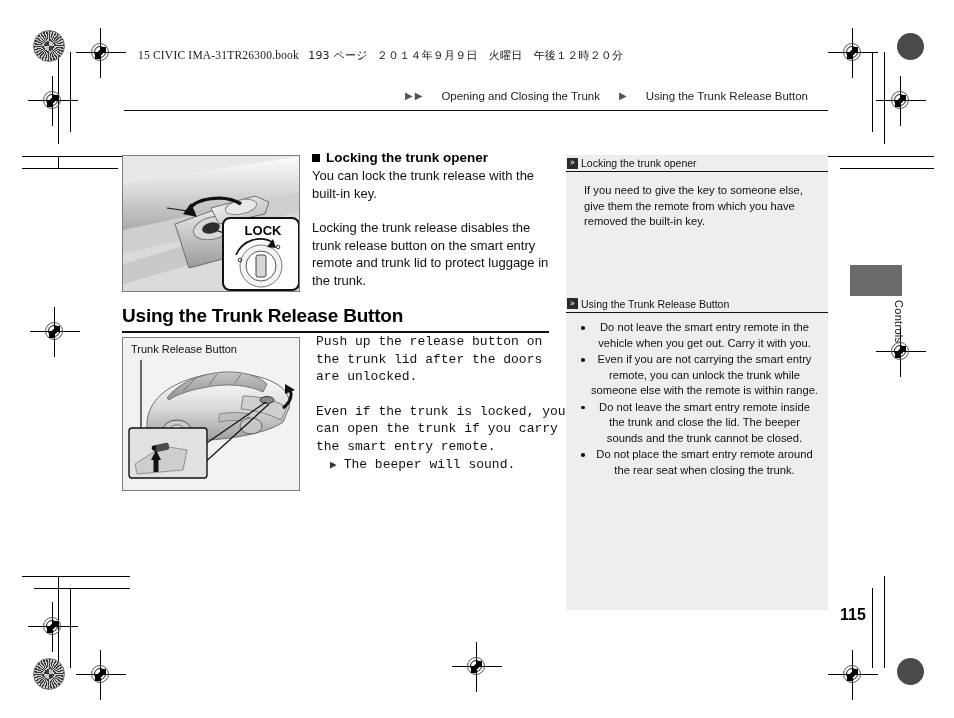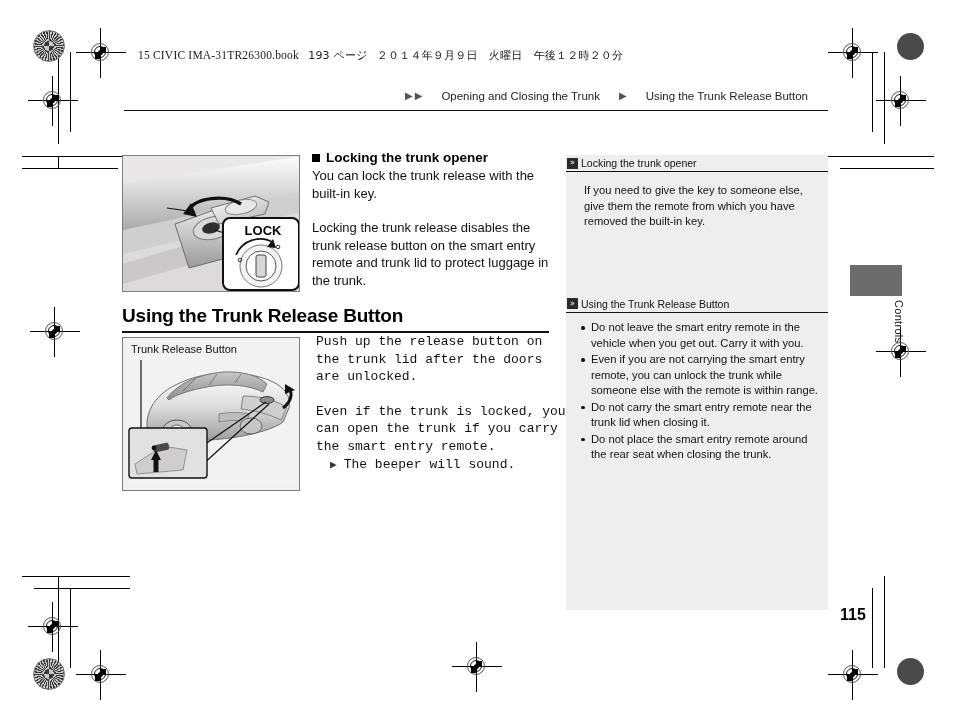--- a/index.html
+++ b/index.html
@@ -87,21 +87,21 @@
     font-size:10.5px;color:#111;padding:2px 0 2px 1px;
   }
   .chev{
     width:11px;height:11px;background:#2b2b2b;color:#fff;font-size:8px;
     display:flex;align-items:center;justify-content:center;line-height:1;flex:0 0 auto;
     font-family:"DejaVu Sans",sans-serif;
   }
   .side-rule{height:1.3px;background:#111;width:100%;}
   .side-body{padding:7px 10px 6px 14px;}
   .side-body p{margin:4px;font-size:11.2px;line-height:15.5px;color:#111;}
-  .side-list{margin:0;padding:0;list-style:none;}
+  .side-list{margin:0;padding:0;list-style:none;text-align:center;}
   .side-list li{
     position:relative;padding-left:11px;font-size:11.2px;line-height:15.5px;color:#111;margin-bottom:1px;
   }
   .side-list li:before{
     content:"";position:absolute;left:1px;top:6px;width:3.5px;height:3.5px;background:#111;border-radius:50%;
   }
   .side-gap{height:56px;}
 
   
   .tab-block{position:absolute;left:850px;top:265px;width:52px;height:31px;background:#6b6b6b;}
@@ -393,21 +393,21 @@
     <div class="side-sec">
       <div class="side-head">
         <span class="chev">»</span>
         <span>Using the Trunk Release Button</span>
       </div>
       <div class="side-rule"></div>
       <div class="side-body">
         <ul class="side-list">
           <li>Do not leave the smart entry remote in the vehicle when you get out. Carry it with you.</li>
           <li>Even if you are not carrying the smart entry remote, you can unlock the trunk while someone else with the remote is within range.</li>
-          <li>Do not carry the smart entry remote near the trunk lid when closing it.</li>
+          <li>Do not leave the smart entry remote inside the trunk and close the lid. The beeper sounds and the trunk cannot be closed.</li>
           <li>Do not place the smart entry remote around the rear seat when closing the trunk.</li>
         </ul>
       </div>
     </div>
   </div>
 
   <div class="tab-block"></div>
   <div class="tab-text">Controls</div>
   <div class="pageno">115</div>
 

